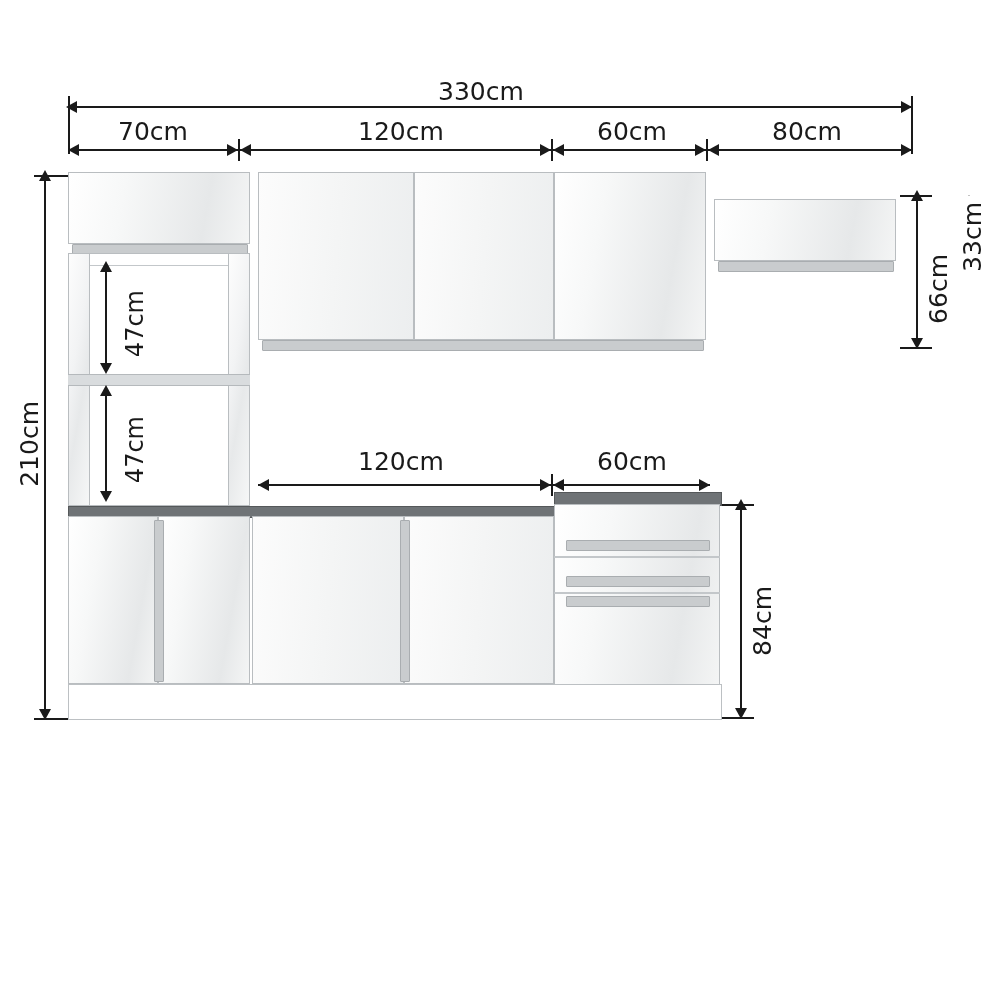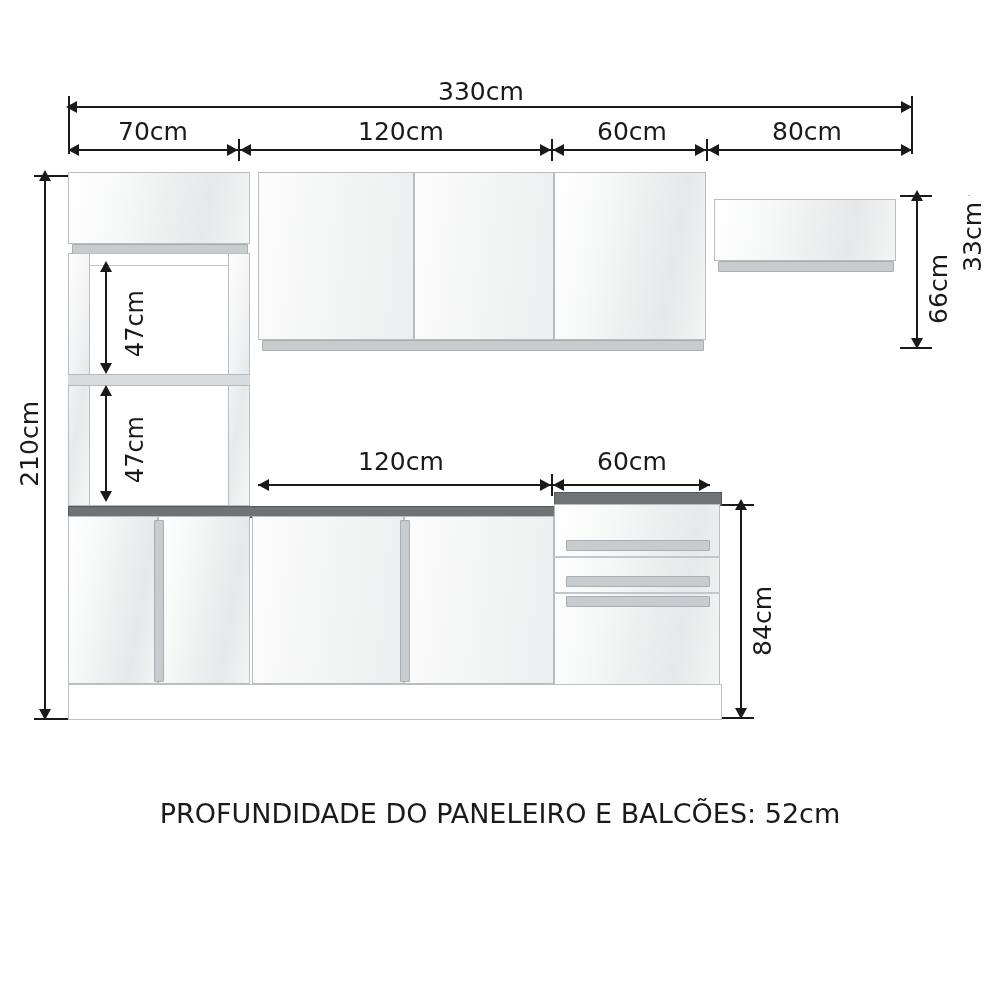--- a/index.html
+++ b/index.html
@@ -257,16 +257,15 @@
   <div class="plinth" style="left:68px; top:684px; width:652px; height:34px;"></div>
 
   <div class="dimline-v" style="left:740px; top:504px; height:212px;"></div>
   <div class="arrow arrow-up" style="left:735px; top:499px;"></div>
   <div class="arrow arrow-down" style="left:735px; top:708px;"></div>
   <div class="tick-h" style="left:722px; top:504px; width:32px;"></div>
   <div class="tick-h" style="left:722px; top:717px; width:32px;"></div>
   <div class="dimlabel vert" style="left:749px; top:580px;">84cm</div>
 
   <div id="caption">
-    <div>PROFUNDIDADE DO PANELEIRO E BALCÕES: 52cm</div>
   </div>
 
 </div>
 
 </body></html>

